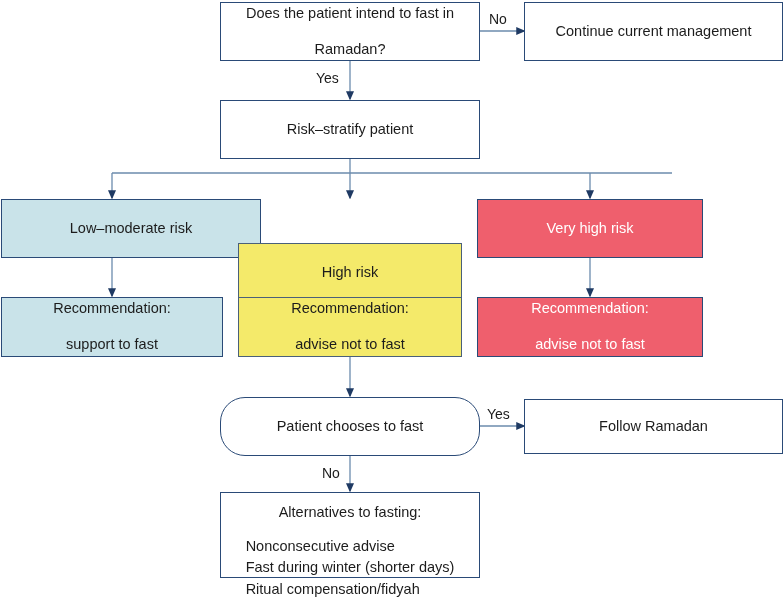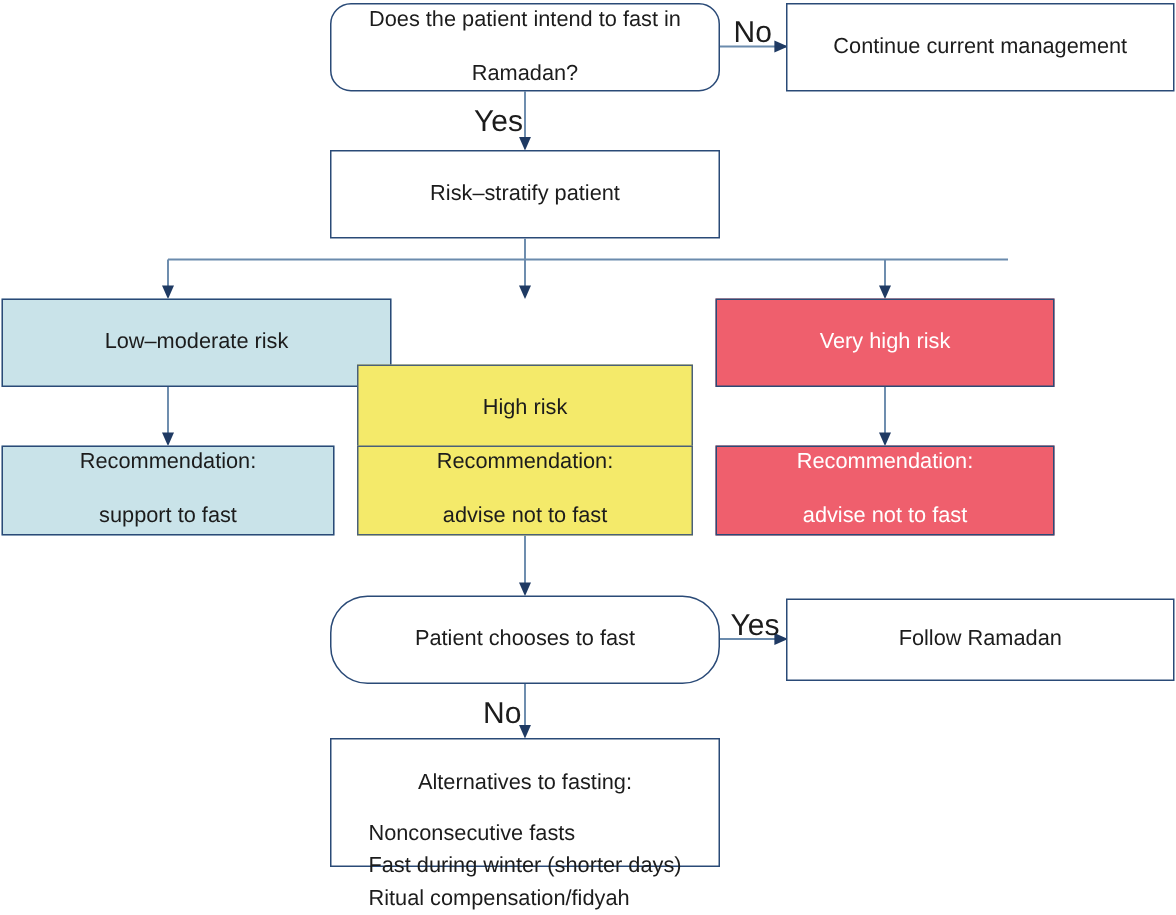--- a/index.html
+++ b/index.html
@@ -62,21 +62,21 @@
     line-height: 1.5;
   }
   .alt-list span { display: block; }
   .sup {
     font-size: 10px;
     vertical-align: super;
     line-height: 0;
   }
   .edge-label {
     position: absolute;
-    font-size: 20px;
+    font-size: 14px;
     color: #1c1c1c;
     font-family: "Liberation Sans", sans-serif;
     white-space: nowrap;
   }
   svg.edges {
     position: absolute;
     left: 0;
     top: 0;
     width: 784px;
     height: 610px;
@@ -127,21 +127,21 @@
 
     <g>
       <path d="M 480 426 L 524 426" stroke="#6b8bad" stroke-width="1.3" fill="none" marker-end="url(#arrow)"></path>
     </g>
 
     <g>
       <path d="M 350 456 L 350 491" stroke="#6b8bad" stroke-width="1.3" fill="none" marker-end="url(#arrow)"></path>
     </g>
   </svg>
 
-  <div class="node plain" style="left:220px; top:2px; width:260px; height:59px;border-radius:14px;">
+  <div class="node plain" style="left:220px; top:2px; width:260px; height:59px;">
     <span>Does the patient intend to fast in</span>
     <span class="line2">Ramadan?</span>
   </div>
 
   <div class="node plain" style="left:524px; top:2px; width:259px; height:59px;">
     <span>Continue current management</span>
   </div>
 
   <div class="edge-label" style="left:489px; top:11px;">No</div>
 
@@ -183,22 +183,22 @@
   </div>
 
   <div class="edge-label" style="left:487px; top:406px;">Yes</div>
 
   <div class="node plain" style="left:524px; top:399px; width:259px; height:55px;">
     <span>Follow Ramadan</span>
   </div>
 
   <div class="edge-label" style="left:322px; top:465px;">No</div>
 
-  <div class="node plain" style="left:220px; top:492px; width:260px; height:86px; justify-content:flex-start; padding-top:20px;">
+  <div class="node plain" style="left:220px; top:492px; width:260px; height:86px; justify-content:flex-start; padding-top:10px;">
     <span class="alt-title">Alternatives to fasting:</span>
     <span class="alt-list">
-      <span>Nonconsecutive fasts</span>
+      <span>Nonconsecutive advise</span>
       <span>Fast during winter (shorter days)</span>
       <span>Ritual compensation/fidyah</span>
     </span>
   </div>
 
 </div>
 
 </body></html>

